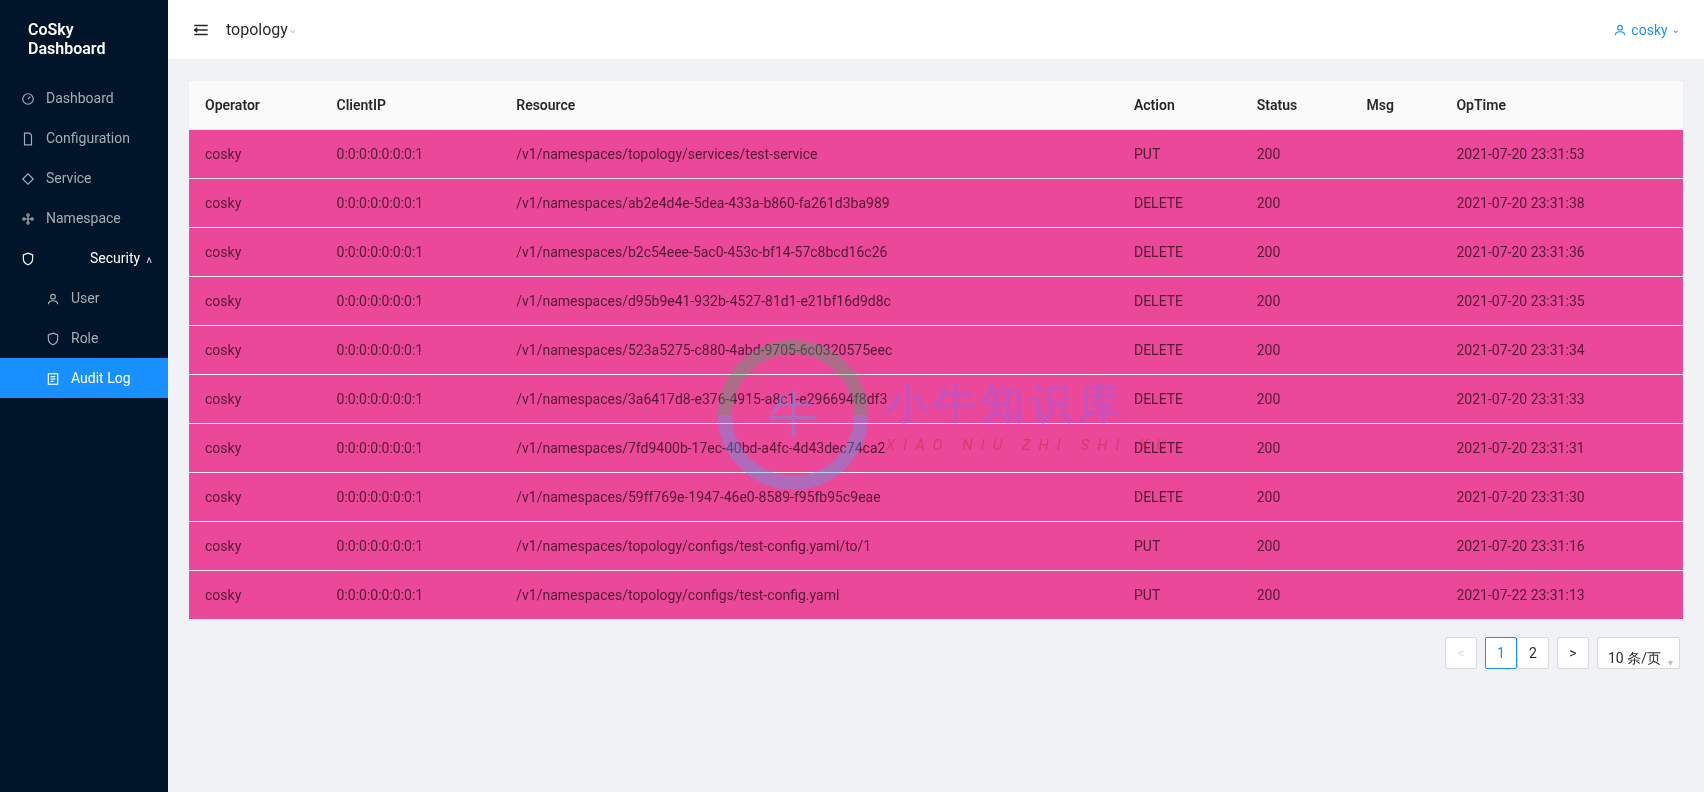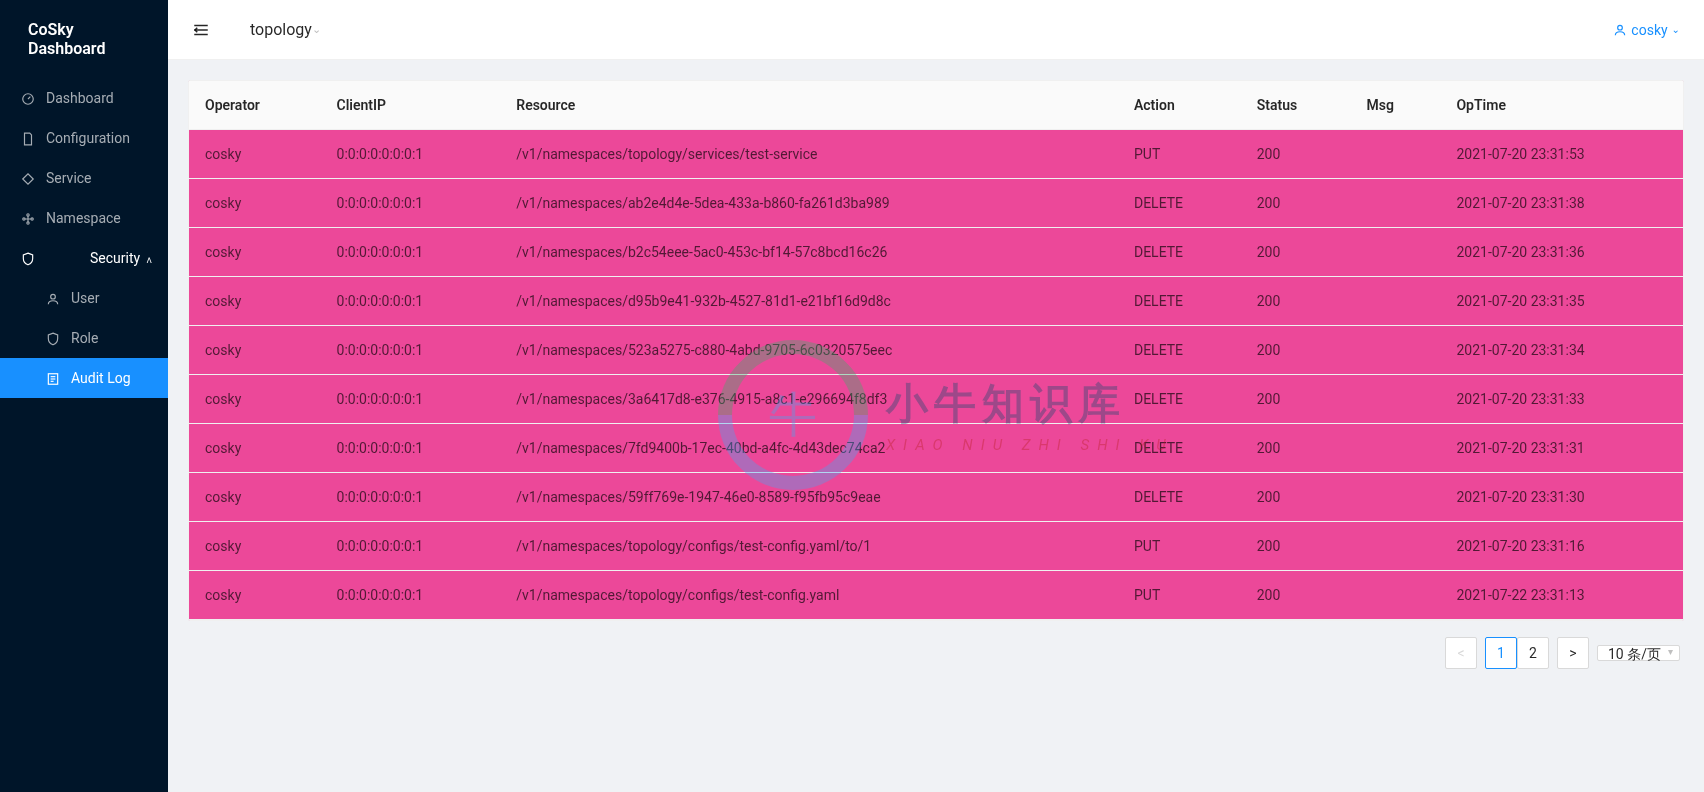--- a/index.html
+++ b/index.html
@@ -10,40 +10,40 @@
   .nav { list-style: none; }
   .nav li { display: flex; align-items: flex-end; padding: 12px 20px; cursor: pointer; font-size: 14px; }
   .nav li .ico { width: 16px; margin-right: 10px; display: inline-flex; justify-content: center; }
   .nav li.expandable { color: #fff; position: relative; gap: 44px; }
   .nav li.expandable .chev { position: absolute; right: 16px; font-size: 10px; }
   .nav li.sub { padding-left: 45px; }
   .nav li.active { background: #1890ff; color: #fff; }
   .main { flex: 1; display: flex; flex-direction: column; }
   .topbar { height: 60px; background: #fff; display: flex; align-items: center; padding: 0 24px; border-bottom: 1px solid #f0f0f0; }
   .fold { font-size: 18px; cursor: pointer; }
-  .crumb { margin-left: 40px; font-size: 16px; display: flex; align-items: center; }
+  .crumb { margin-left: 16px; font-size: 16px; display: flex; align-items: center; }
   .crumb .chev2 { color: #bfbfbf; font-size: 11px; }
   .spacer { flex: 1; }
   .user { color: #1890ff; display: flex; align-items: center; gap: 4px; cursor: pointer; }
   .content { padding: 20px; flex: 1; overflow: auto; position: relative; }
   .card { background: #ec4899; border: 1px solid #f0f0f0; border-radius: 2px; }
   table { width: 100%; border-collapse: collapse; }
   thead th { background: #fafafa; text-align: left; font-weight: 600; padding: 16px; border-bottom: 1px solid #f0f0f0; }
   tbody td { padding: 16px; border-bottom: 1px solid #f0f0f0; color: rgba(0,0,0,0.65); }
   .pagination { display: flex; justify-content: flex-end; align-items: center; gap: 8px; margin-top: 16px; padding-right: 4px; }
   .pg-btn { min-width: 32px; height: 32px; display: inline-flex; align-items: center; justify-content: center; border: 1px solid #d9d9d9; background: #fff; border-radius: 2px; cursor: pointer; font-size: 14px; }
   .pg-btn.active { border-color: #1890ff; color: #1890ff; }
   .pg-btn.disabled { color: #d9d9d9; cursor: not-allowed; }
-  .pg-size { height: 16px; border: 1px solid #d9d9d9; background: #fff; border-radius: 2px; padding: 0 18px 0 10px; display: inline-flex; align-items: flex-start; position: relative; }
+  .pg-size { height: 32px; border: 1px solid #d9d9d9; background: #fff; border-radius: 2px; padding: 0 18px 0 10px; display: inline-flex; align-items: flex-end; position: relative; }
   .pg-size::after { content:'▾'; position:absolute; right:6px; color:#bfbfbf; font-size: 10px; }
   .watermark { position: absolute; top: 280px; left: 550px; width: 500px; opacity: .35; pointer-events:none; display:flex; align-items:center; gap: 18px;}
   .wm-circle { width: 150px; height: 150px; border: 14px solid; border-color: #34b36a #34b36a #3fa9f5 #3fa9f5; border-radius: 50%; transform: rotate(-45deg); display:flex; align-items:center; justify-content:center;}
   .wm-inner { transform: rotate(45deg); font-size: 48px; color:#3fa9f5;}
   .wm-text { display:flex; flex-direction:column; }
-  .wm-text .cn { font-size: 42px; font-weight: 600; letter-spacing: 6px; color:#0c4a6e;}
+  .wm-text .cn { font-size: 42px; font-weight: 600; letter-spacing: 6px; color:#8b5cf6;}
   .wm-text .en { font-size: 15px; letter-spacing: 8px; color:#b91c1c; margin-top:4px;font-style:italic;}
   svg { display: block; }
 </style>
 </head>
 <body>
 
 <div class="layout">
   <aside class="sidebar">
     <div class="brand">CoSky Dashboard</div>
     <ul class="nav" id="nav">

